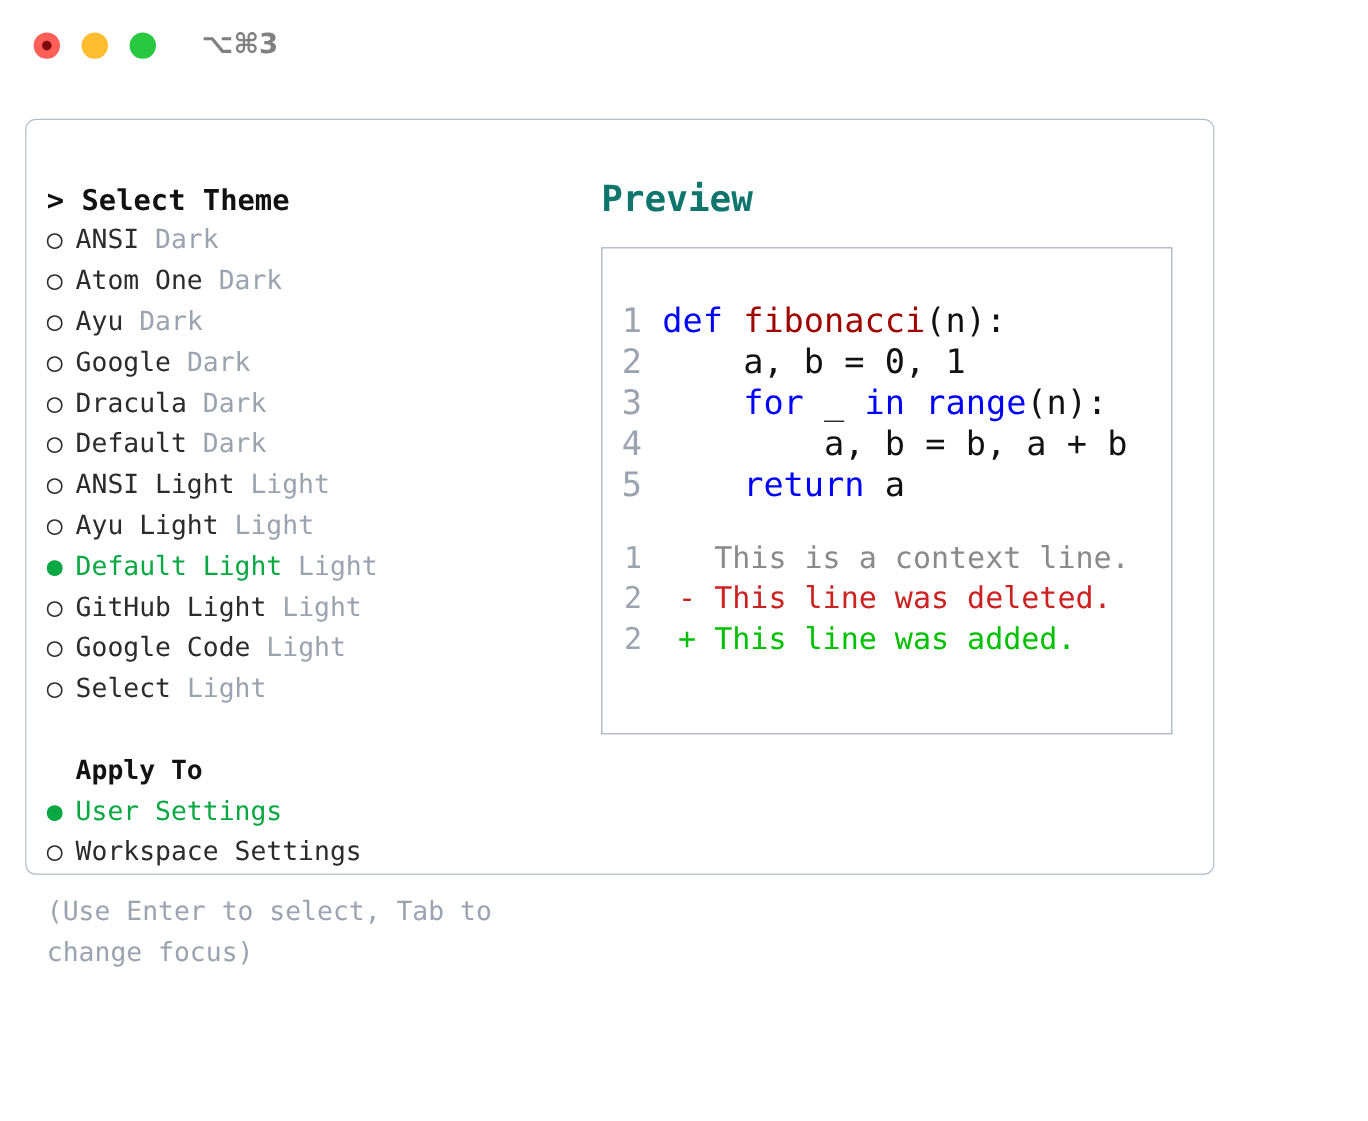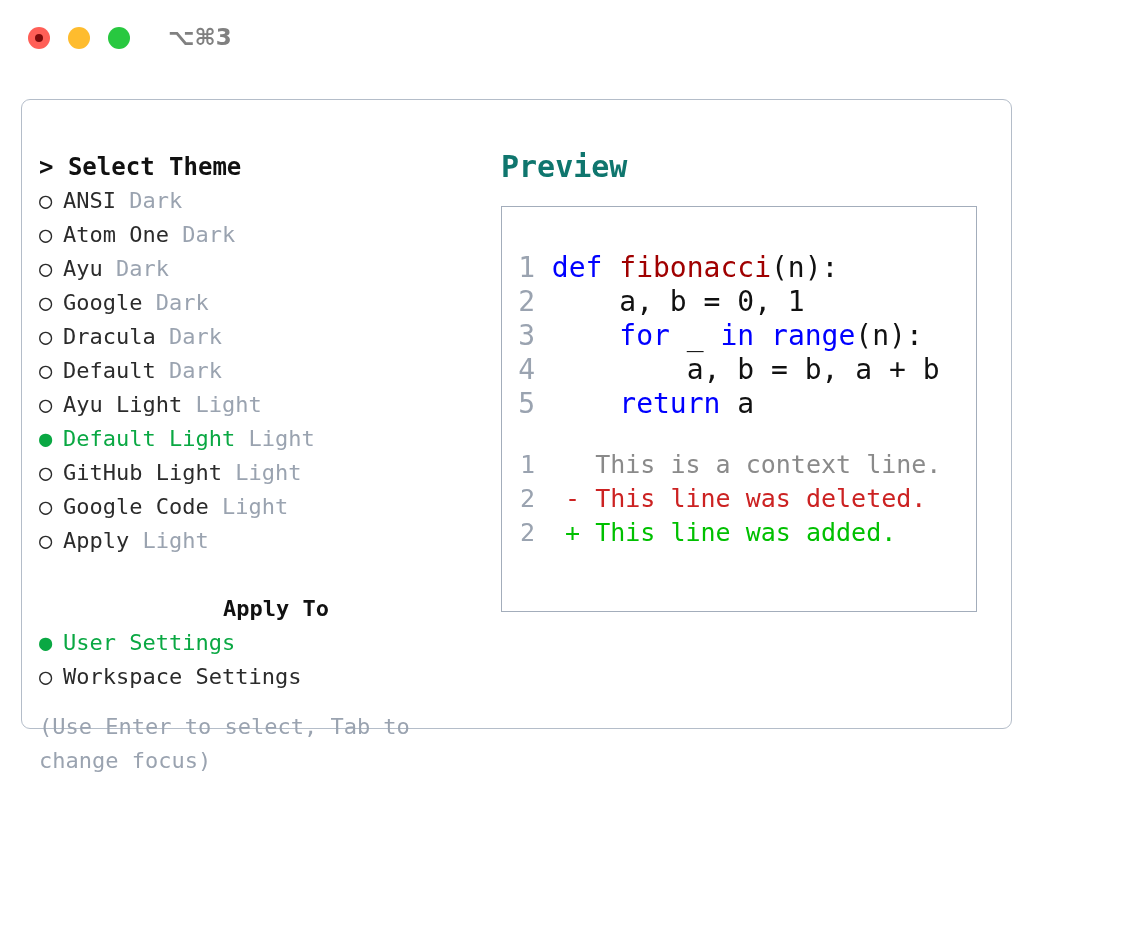--- a/index.html
+++ b/index.html
@@ -130,21 +130,20 @@
 
   .section-gap { height: 34px; }
 
   .sub-heading {
     font-size: 22px;
     font-weight: bold;
     color: #111111;
     line-height: 34px;
     white-space: pre;
     padding-left: 24px;
-    text-align: center;
   }
 
   .hint {
     margin-top: 16px;
     font-size: 22px;
     line-height: 34px;
     color: #9aa3b0;
     width: 420px;
     white-space: normal;
   }
@@ -232,25 +231,26 @@
 
       <div class="left-col">
         <div class="list-heading">&gt; Select Theme</div>
         <div id="theme-items">
             <div class="opt-row"><span class="marker off">○ </span><span class="opt-name">ANSI</span><span class="opt-tag"> Dark</span></div>
             <div class="opt-row"><span class="marker off">○ </span><span class="opt-name">Atom One</span><span class="opt-tag"> Dark</span></div>
             <div class="opt-row"><span class="marker off">○ </span><span class="opt-name">Ayu</span><span class="opt-tag"> Dark</span></div>
             <div class="opt-row"><span class="marker off">○ </span><span class="opt-name">Google</span><span class="opt-tag"> Dark</span></div>
             <div class="opt-row"><span class="marker off">○ </span><span class="opt-name">Dracula</span><span class="opt-tag"> Dark</span></div>
             <div class="opt-row"><span class="marker off">○ </span><span class="opt-name">Default</span><span class="opt-tag"> Dark</span></div>
+            <div class="opt-row"><span class="marker off">○ </span><span class="opt-name">ANSI Light</span><span class="opt-tag"> Light</span></div>
             <div class="opt-row"><span class="marker off">○ </span><span class="opt-name">Ayu Light</span><span class="opt-tag"> Light</span></div>
             <div class="opt-row"><span class="marker on">● </span><span class="opt-name active">Default Light</span><span class="opt-tag"> Light</span></div>
             <div class="opt-row"><span class="marker off">○ </span><span class="opt-name">GitHub Light</span><span class="opt-tag"> Light</span></div>
             <div class="opt-row"><span class="marker off">○ </span><span class="opt-name">Google Code</span><span class="opt-tag"> Light</span></div>
-            <div class="opt-row"><span class="marker off">○ </span><span class="opt-name">Apply</span><span class="opt-tag"> Light</span></div>
+            <div class="opt-row"><span class="marker off">○ </span><span class="opt-name">Select</span><span class="opt-tag"> Light</span></div>
           </div>
 
         <div class="section-gap"></div>
 
         <div class="sub-heading">Apply To</div>
         <div id="apply-items">
             <div class="opt-row"><span class="marker on">● </span><span class="opt-name active">User Settings</span></div>
             <div class="opt-row"><span class="marker off">○ </span><span class="opt-name">Workspace Settings</span></div>
           </div>
 

